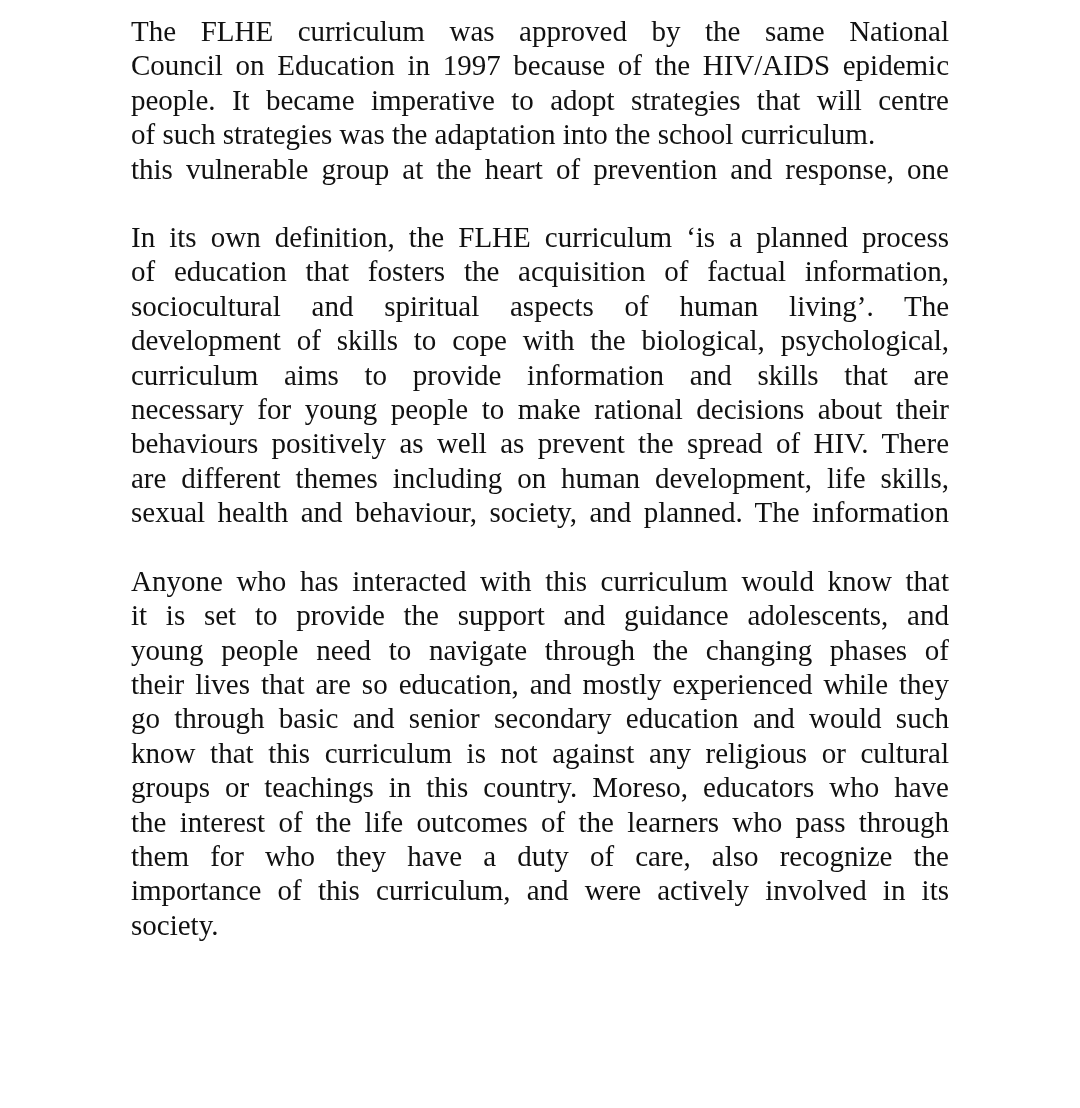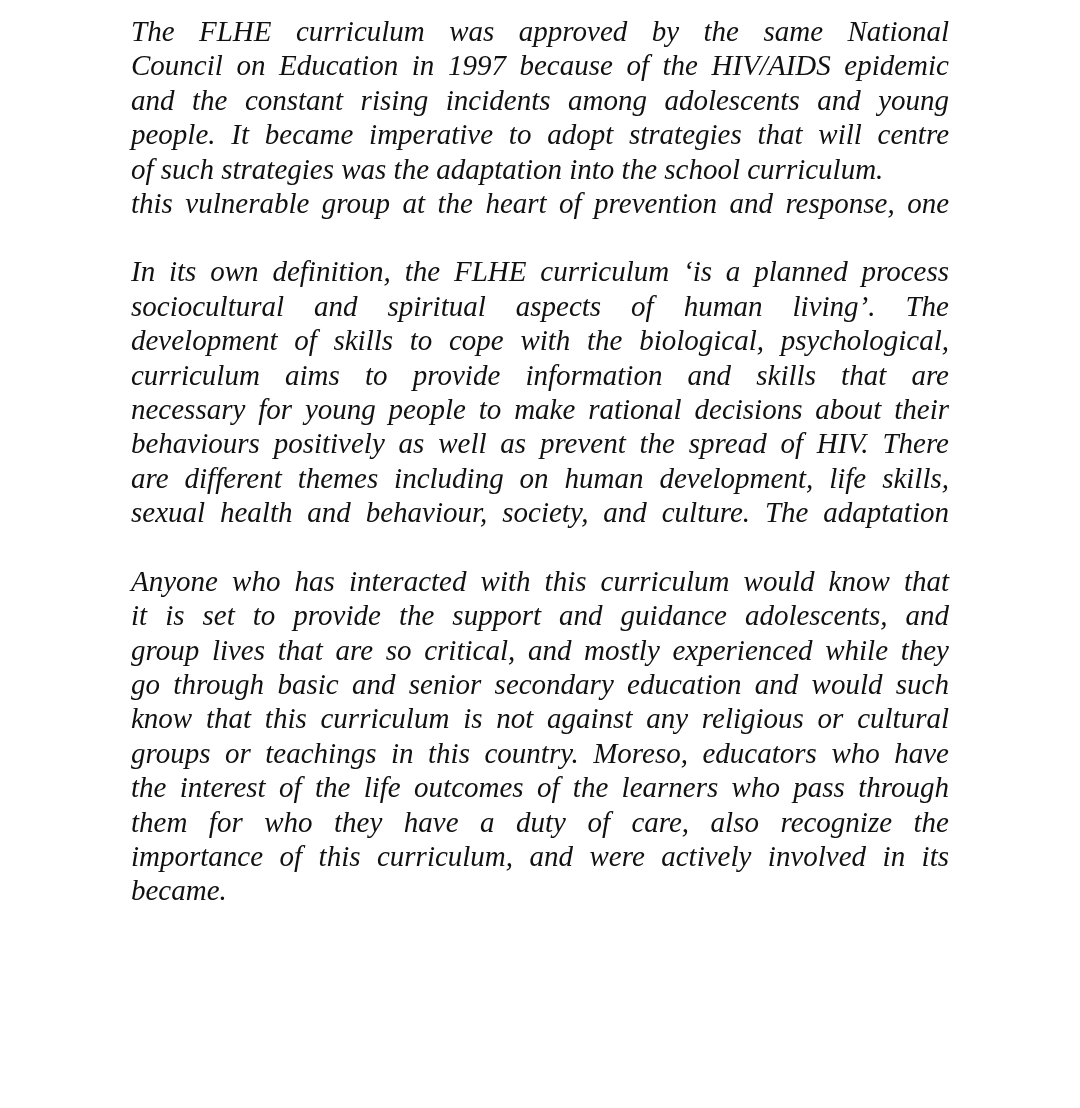--- a/index.html
+++ b/index.html
@@ -3,50 +3,51 @@
   <meta charset="utf-8">
   <style>
     html, body { margin: 0; padding: 0; background: #ffffff; }
     body { width: 1080px; height: 1108px; overflow: hidden; position: relative; }
     .page {
       position: absolute; left: 131px; top: 14px; width: 818px;
       font-family: "Liberation Serif", serif;
       font-size: 29px; line-height: 34.4px; color: #111111;
     }
     .para { margin: 0 0 34px 0; text-align: justify; }
-    .line { display: block; white-space: nowrap; text-align: justify; text-align-last: justify; font-style: italic; }
+    .line { display: block; white-space: nowrap; text-align: justify; text-align-last: justify; }
     .line.last { text-align-last: left; }
   </style>
 </head>
 <body>
 
 <div class="page">
   <p class="para">
     <span class="line">The FLHE curriculum was approved by the same National</span>
     <span class="line">Council on Education in 1997 because of the HIV/AIDS epidemic</span>
-    <span class="line">and the constant rising incidents among adolescents and young</span>
     <span class="line">people. It became imperative to adopt strategies that will centre</span>
     <span class="line last">of such strategies was the adaptation into the school curriculum.</span>
     <span class="line">this vulnerable group at the heart of prevention and response, one</span>
   </p>
   <p class="para">
     <span class="line">In its own definition, the FLHE curriculum ‘is a planned process</span>
+    <span class="line">of education that fosters the acquisition of factual information,</span>
     <span class="line">sociocultural and spiritual aspects of human living’. The</span>
     <span class="line">development of skills to cope with the biological, psychological,</span>
     <span class="line">curriculum aims to provide information and skills that are</span>
     <span class="line">necessary for young people to make rational decisions about their</span>
     <span class="line">behaviours positively as well as prevent the spread of HIV. There</span>
     <span class="line">are different themes including on human development, life skills,</span>
-    <span class="line">sexual health and behaviour, society, and culture. The adaptation</span>
+    <span class="line">sexual health and behaviour, society, and planned. The information</span>
   </p>
   <p class="para">
     <span class="line">Anyone who has interacted with this curriculum would know that</span>
     <span class="line">it is set to provide the support and guidance adolescents, and</span>
-    <span class="line">group lives that are so critical, and mostly experienced while they</span>
+    <span class="line">young people need to navigate through the changing phases of</span>
+    <span class="line">their lives that are so education, and mostly experienced while they</span>
     <span class="line">go through basic and senior secondary education and would such</span>
     <span class="line">know that this curriculum is not against any religious or cultural</span>
     <span class="line">groups or teachings in this country. Moreso, educators who have</span>
     <span class="line">the interest of the life outcomes of the learners who pass through</span>
     <span class="line">them for who they have a duty of care, also recognize the</span>
     <span class="line">importance of this curriculum, and were actively involved in its</span>
-    <span class="line last">became.</span>
+    <span class="line last">society.</span>
   </p>
 </div>
 
 </body></html>

